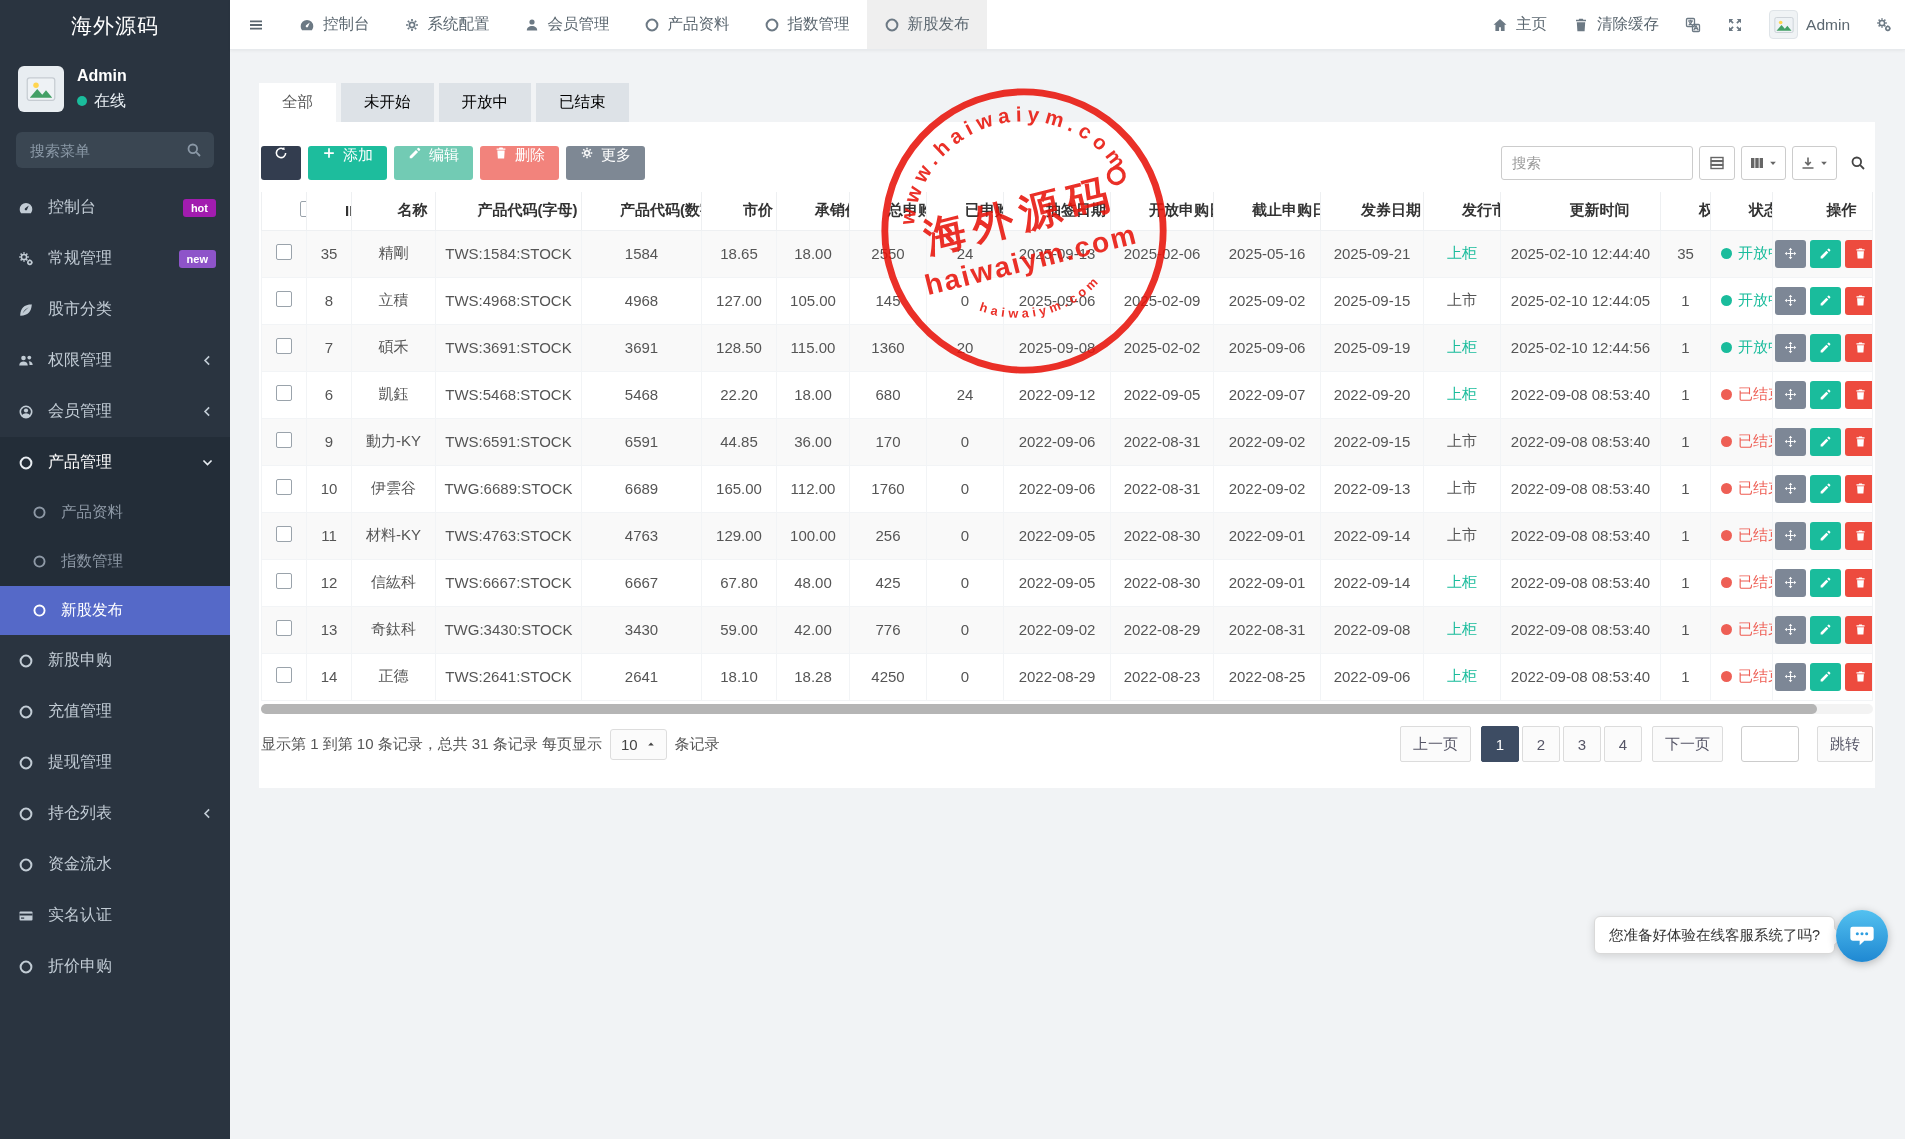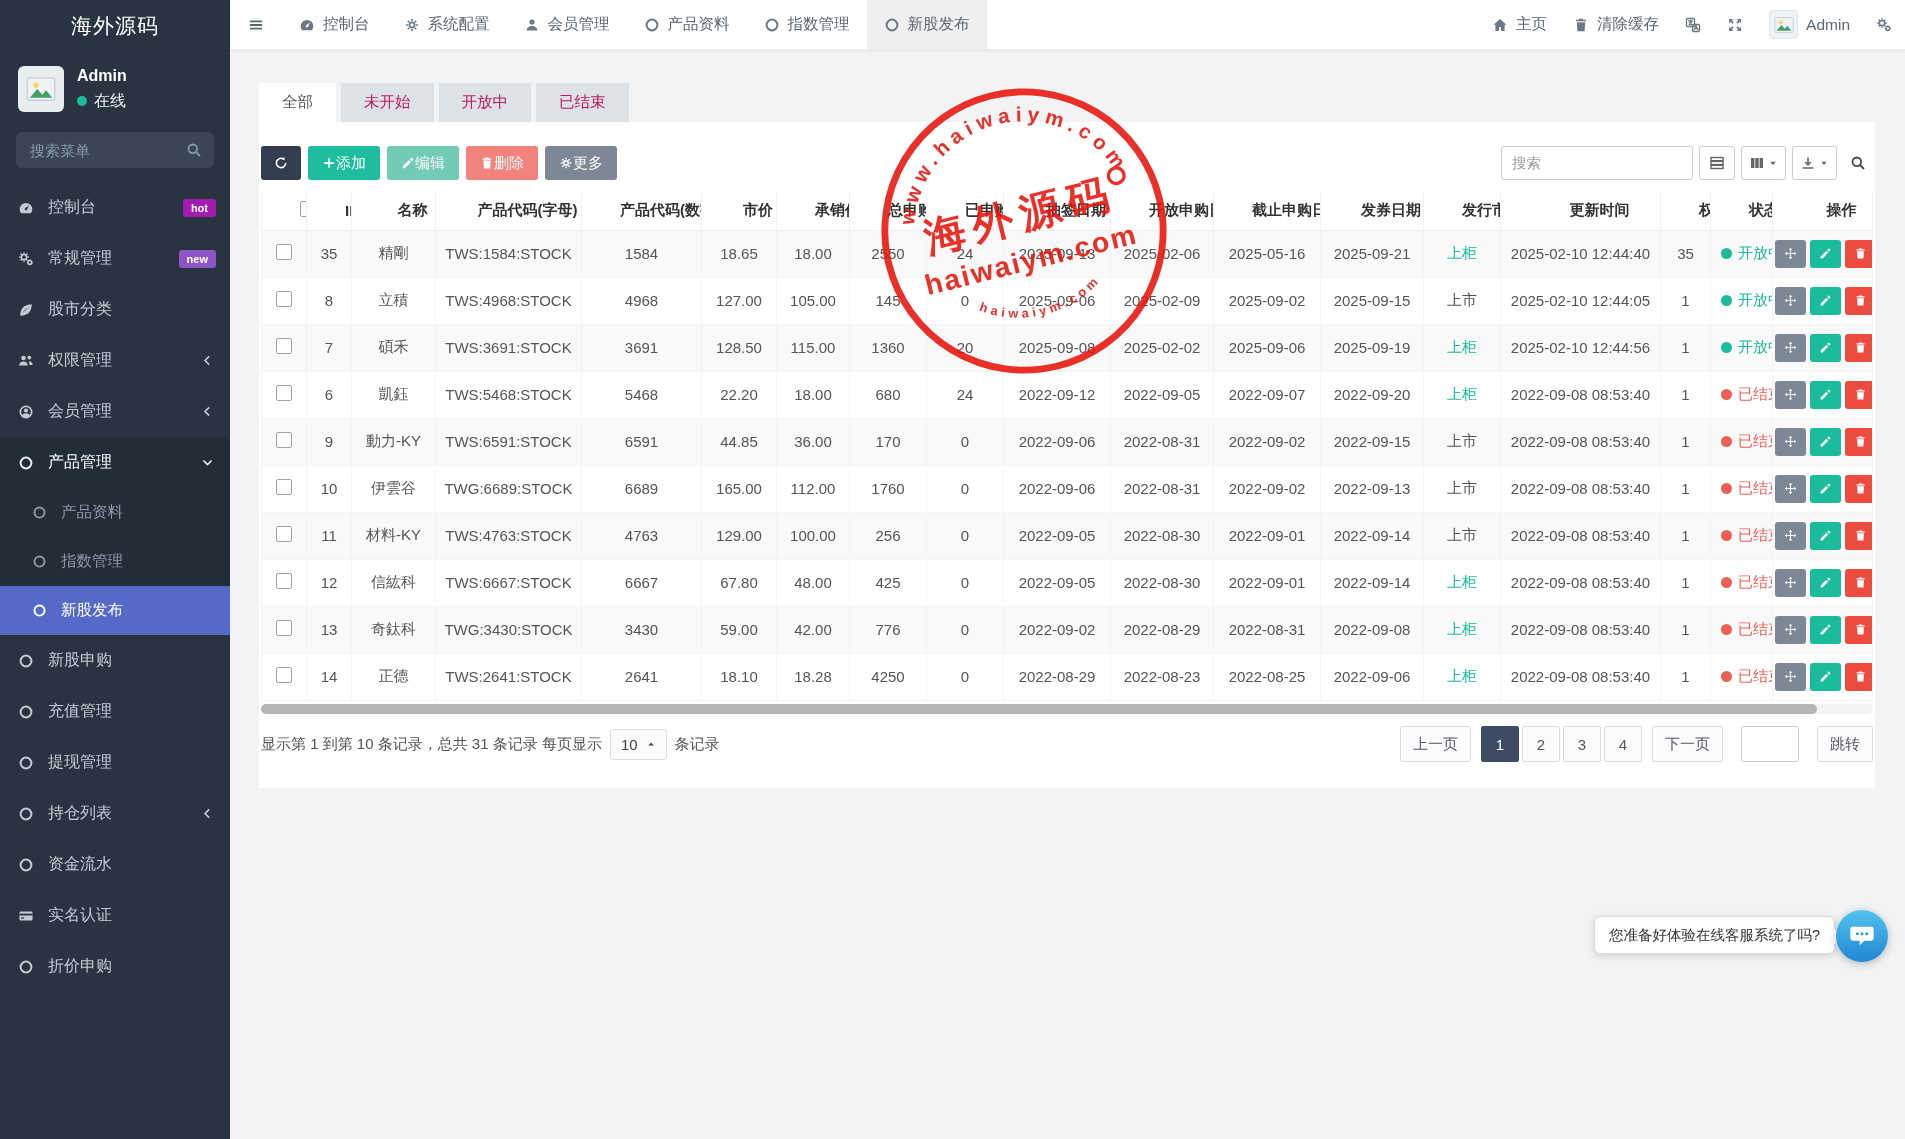--- a/index.html
+++ b/index.html
@@ -42,27 +42,27 @@
   .nav-item { display:flex; align-items:center; gap:8px; padding:0 17px; color:#5b6770; font-size:15.5px; cursor:pointer; }
   .nav-item .ico { color:#6c7984; }
   .nav-item.active { background:#efefef; }
   .nav-right { margin-left:auto; display:flex; align-items:stretch; }
   .nav-right .nav-item { padding:0 13px; }
   .nav-avatar { width:29px; height:29px; border-radius:4px; background:#f0f3f5; border:1px solid #dfe4e8; display:flex; align-items:center; justify-content:center; overflow:hidden; }
   .nav-avatar svg { width:22px; height:20px; }
 
   
   .tabs { position:absolute; left:259px; top:83px; display:flex; gap:5px; z-index:5; }
-  .tab { height:39px; padding:0 23px; display:flex; align-items:center; font-size:15.5px; color:#be185d; background:#dde2e7; cursor:pointer; }
+  .tab { height:39px; padding:0 23px; display:flex; align-items:center; font-size:15.5px; color:#000000; background:#dde2e7; cursor:pointer; }
   .tab.active { background:#fff; color:#555; }
 
   
   .card { position:absolute; left:259px; top:122px; width:1616px; height:666px; background:#fff; z-index:4; }
   .toolbar { position:absolute; top:24px; left:2px; right:2px; height:34px; display:flex; align-items:center; }
-  .btn { height:34px; border:none; border-radius:3px; color:#fff; font-size:15px; font-family:inherit; display:inline-flex; align-items:center; padding:0 14px; margin-right:7px; cursor:pointer; }
+  .btn { height:34px; border:none; border-radius:3px; color:#fff; font-size:15px; font-family:inherit; display:inline-flex; align-items:flex-start; gap:7px; padding:0 14px; margin-right:7px; cursor:pointer; }
   .btn .ico svg { width:14px; height:14px; }
   .btn-refresh { width:40px; justify-content:center; padding:0; background:#333d4f; }
   .btn-add { background:#1dbd9d; }
   .btn-edit { background:#72cbb4; }
   .btn-del { background:#f2837c; }
   .btn-more { background:#7e8894; }
   .toolbar-right { margin-left:auto; display:flex; align-items:center; }
   .tb-search { width:192px; height:34px; border:1px solid #ccc; border-radius:3px; padding:0 10px; font-size:14.5px; font-family:inherit; color:#555; }
   .tb-search::placeholder { color:#999; }
   .icon-btn { height:34px; min-width:36px; border:1px solid #ccc; background:#fff; border-radius:3px; margin-left:6px; display:inline-flex; align-items:center; justify-content:center; gap:3px; color:#666; padding:0 7px; cursor:pointer; }

